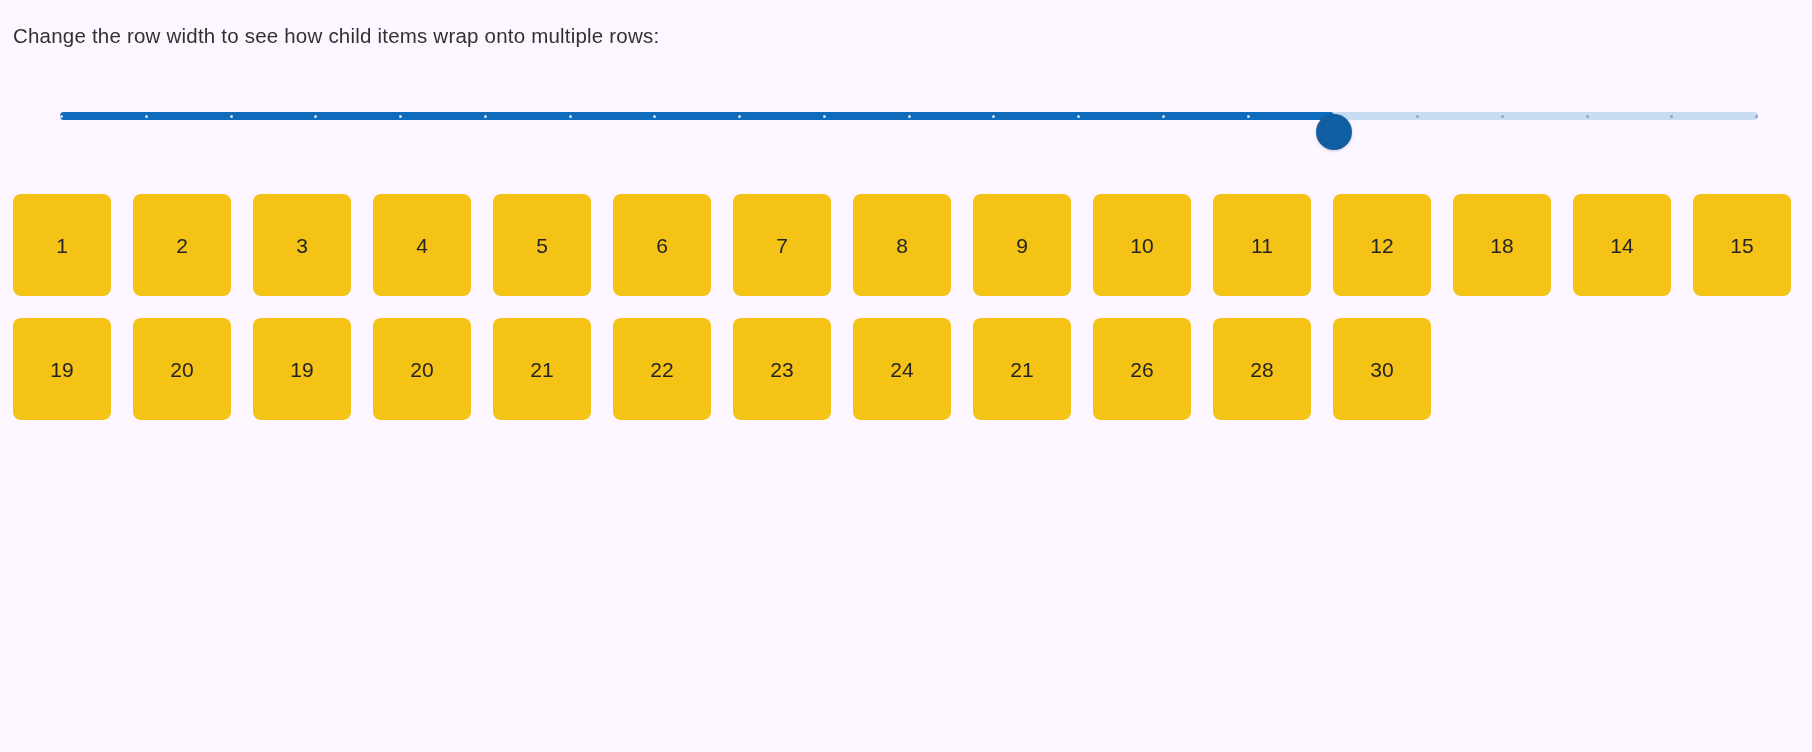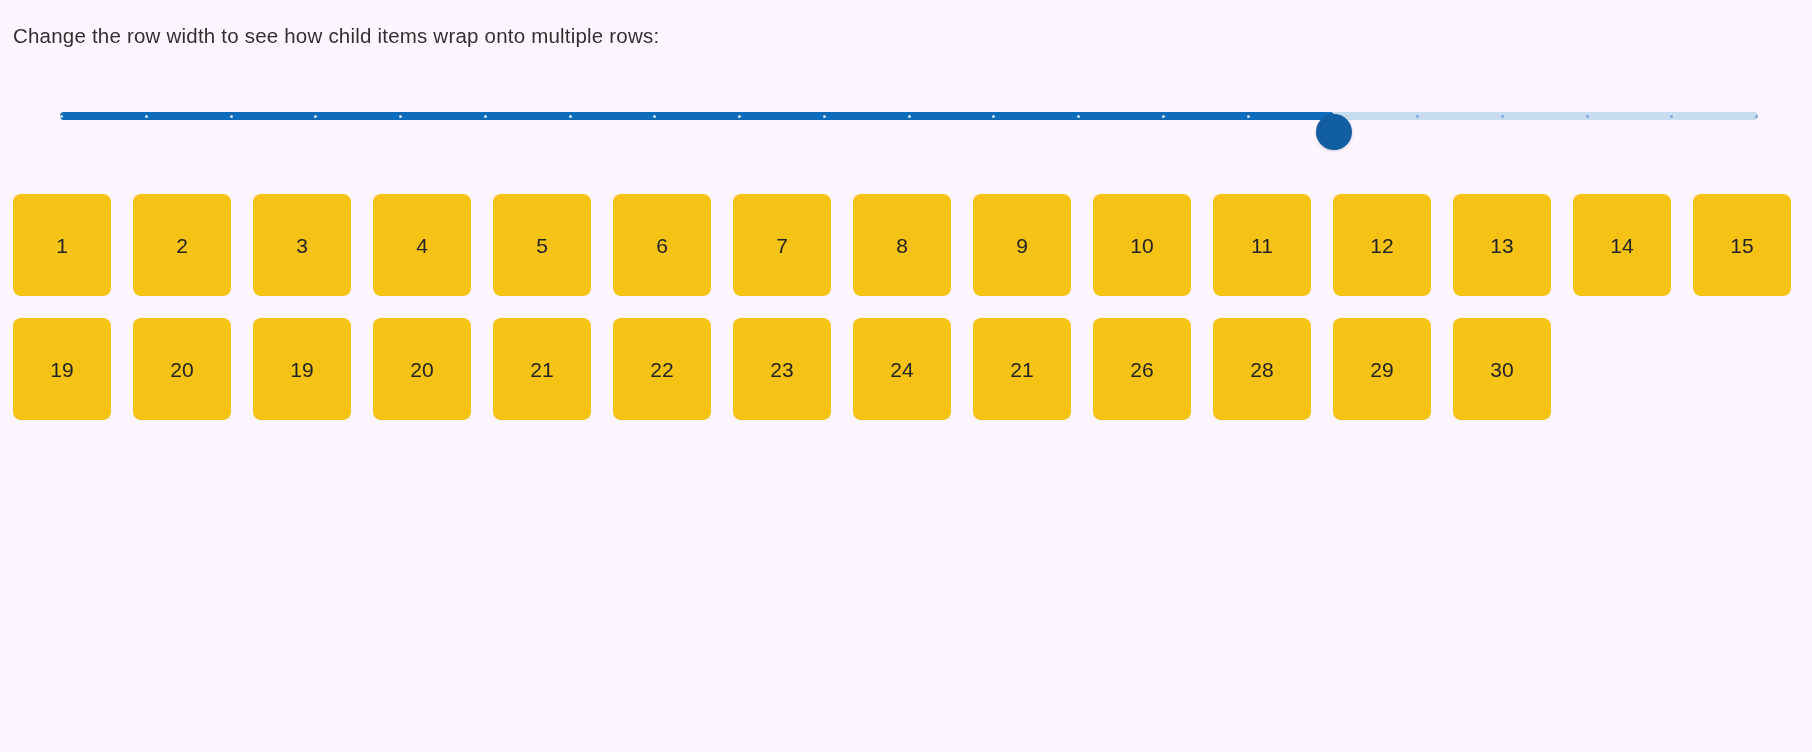--- a/index.html
+++ b/index.html
@@ -155,31 +155,30 @@
       <div class="item">3</div>
       <div class="item">4</div>
       <div class="item">5</div>
       <div class="item">6</div>
       <div class="item">7</div>
       <div class="item">8</div>
       <div class="item">9</div>
       <div class="item">10</div>
       <div class="item">11</div>
       <div class="item">12</div>
-      <div class="item">13</div>
+      <div class="item">18</div>
       <div class="item">14</div>
       <div class="item">15</div>
       <div class="item">19</div>
       <div class="item">20</div>
       <div class="item">19</div>
       <div class="item">20</div>
       <div class="item">21</div>
       <div class="item">22</div>
       <div class="item">23</div>
       <div class="item">24</div>
       <div class="item">21</div>
       <div class="item">26</div>
       <div class="item">28</div>
-      <div class="item">29</div>
       <div class="item">30</div>
     </div>
 
 </div>
 
 </body></html>

